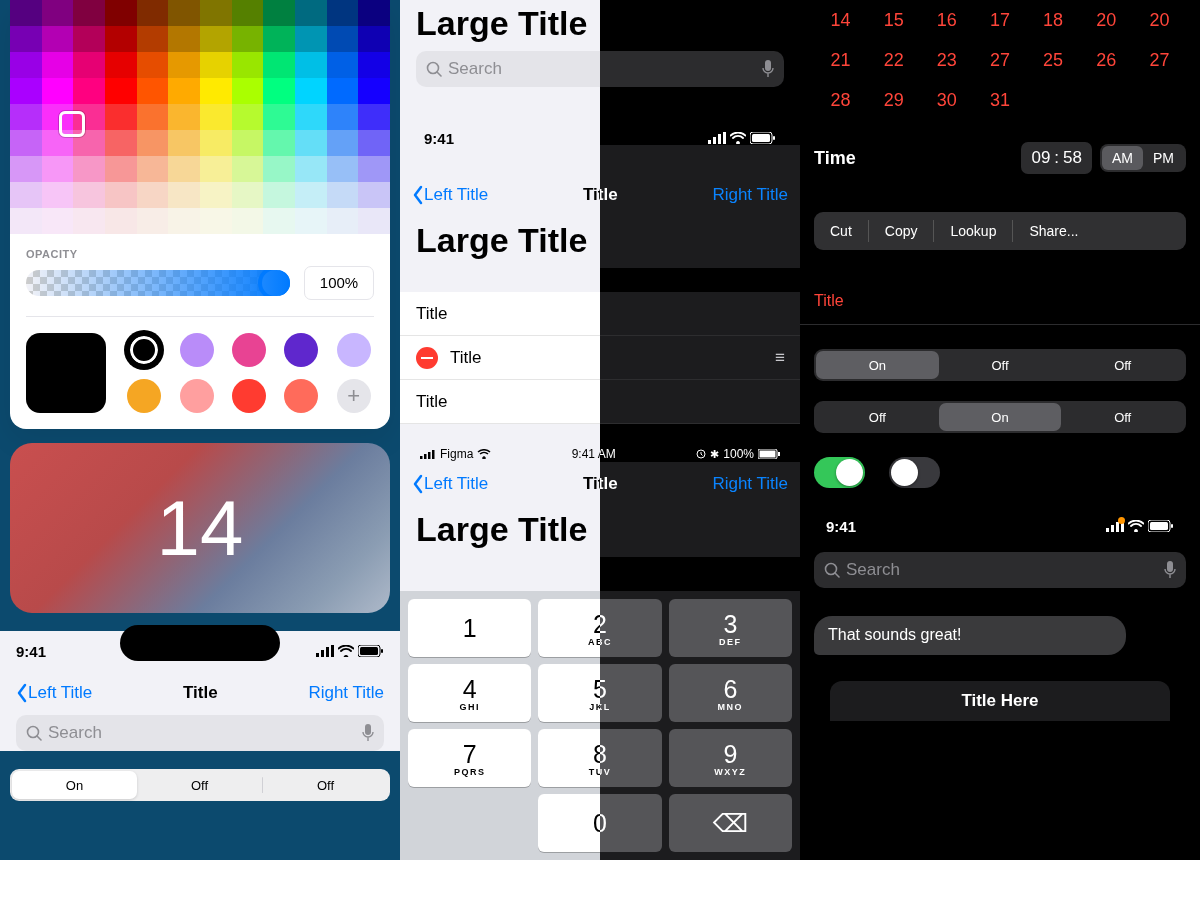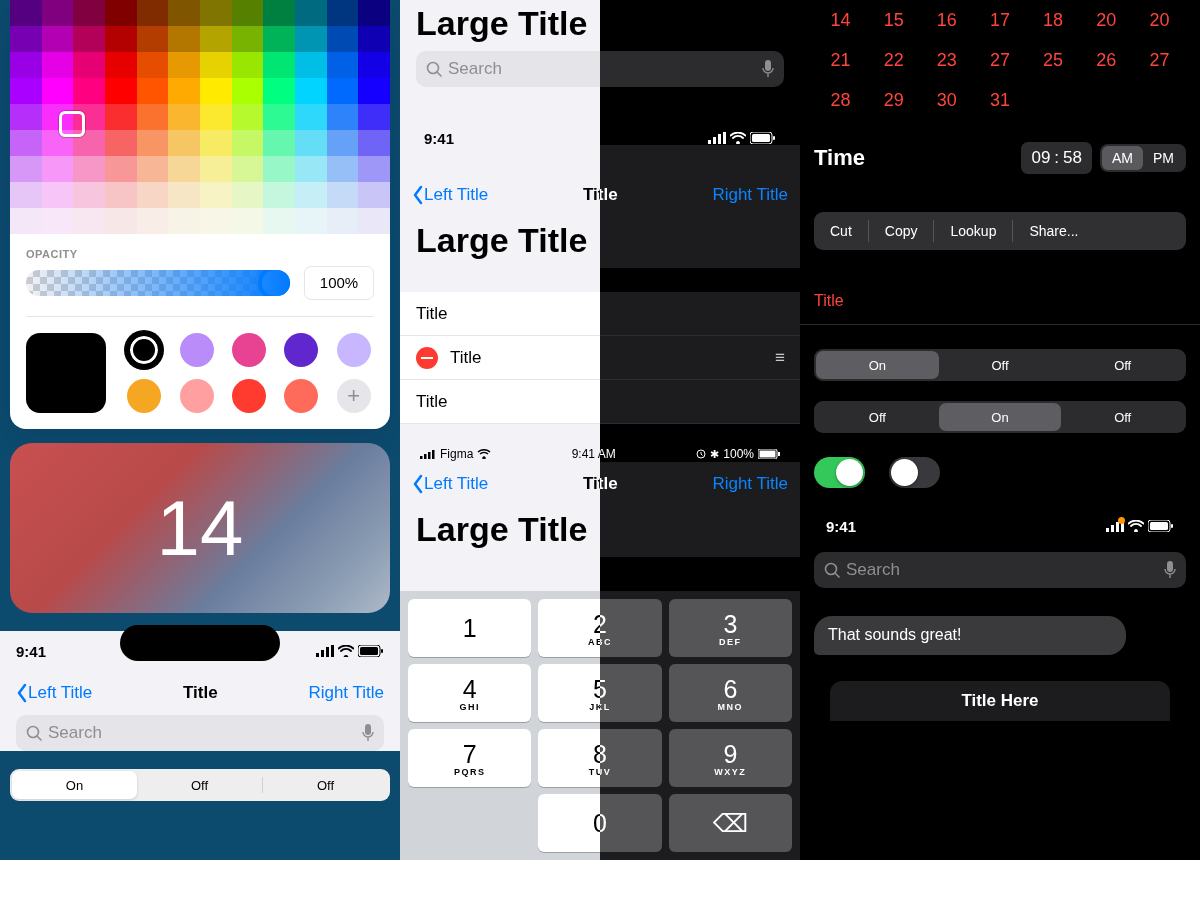--- a/index.html
+++ b/index.html
@@ -78,21 +78,21 @@
   .key.dk { background:#555558; color:#fff; }
   .key.blank { background:transparent; box-shadow:none; }
   .keypad.lt-pad { background:#d1d4d9; }
   .keypad.dk-pad { background:#1c1c1e; }
 
   
   .cal { padding: 0 14px 10px 14px; }
   .cal-row { display:flex; }
   .cal-row div { flex:1; text-align:center; height:40px; line-height:40px; font-size:18px; color:#ff453a; }
   .time-row { display:flex; align-items:center; justify-content:space-between; padding:12px 14px 18px 14px; }
-  .time-lbl { font-size:22px; font-weight:600; }
+  .time-lbl { font-size:18px; font-weight:600; }
   .time-val { display:flex; align-items:center; gap:8px; }
   .time-box { background:#2c2c2e; border-radius:7px; padding:6px 10px; font-size:17px; display:flex; align-items:center; gap:4px; }
   .ampm { background:#2c2c2e; border-radius:8px; display:flex; padding:2px; }
   .ampm div { padding:4px 10px; font-size:14px; border-radius:6px; }
   .ampm .act { background:#5a5a5e; }
 
   .ctx { margin: 20px 14px 28px 14px; background:#303032; border-radius:9px; height:38px; display:flex; align-items:center; position:relative; }
   .ctx::after { content:""; position:absolute; left:14px; bottom:-7px; border:7px solid transparent; border-top-color:#303032; }
   .ctx span { padding:0 16px; font-size:14px; }
   .ctx .sep { width:1px; height:22px; background:#555; }

